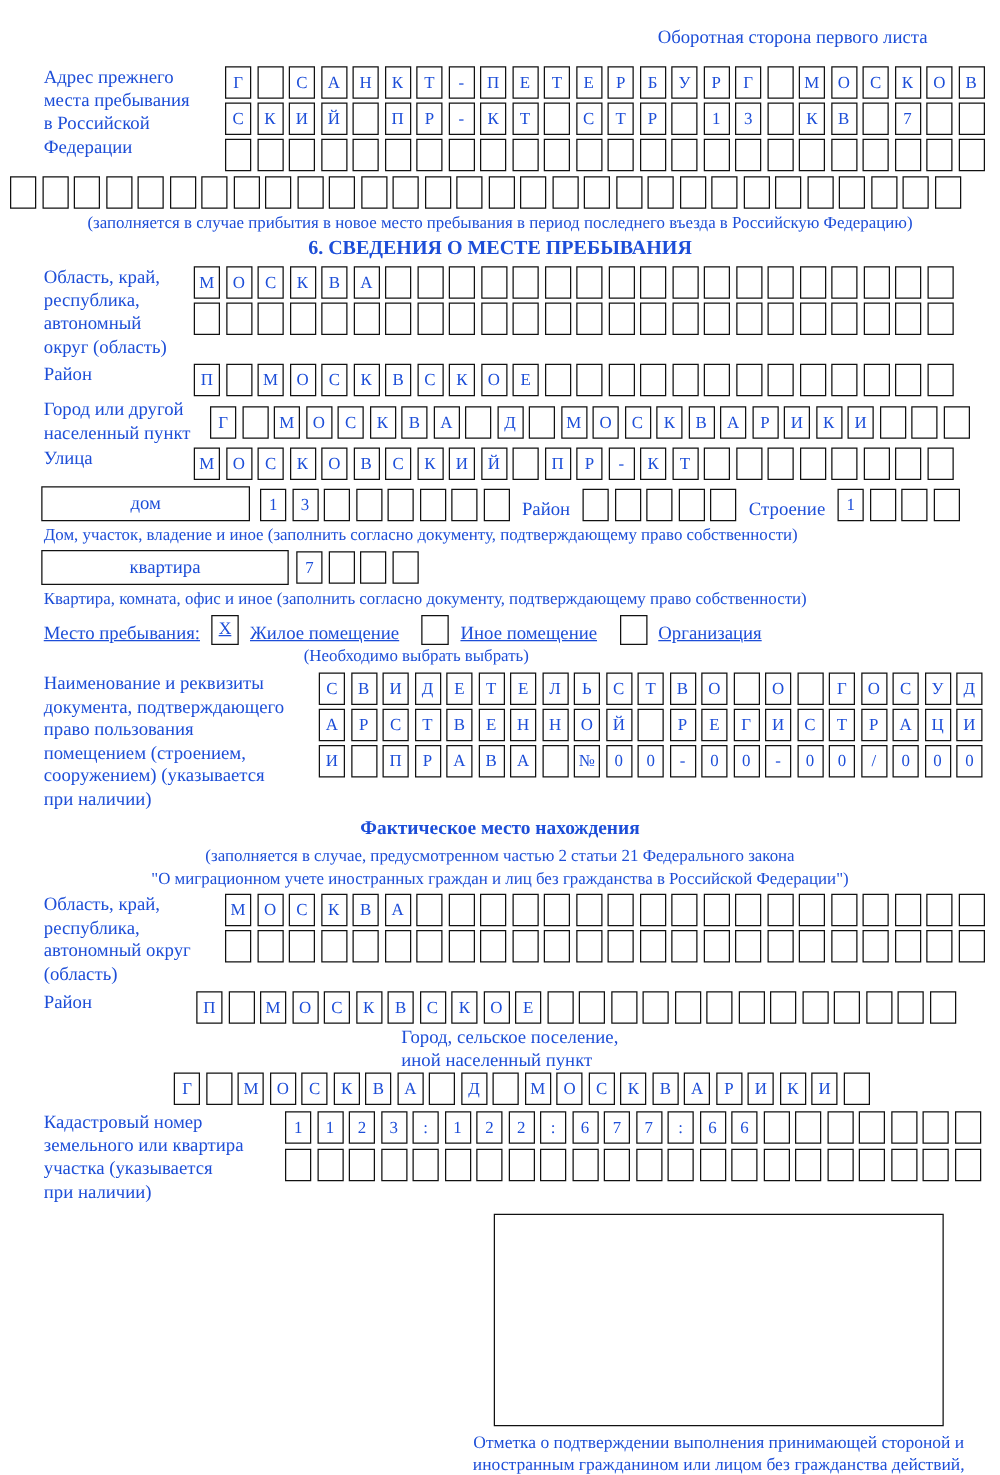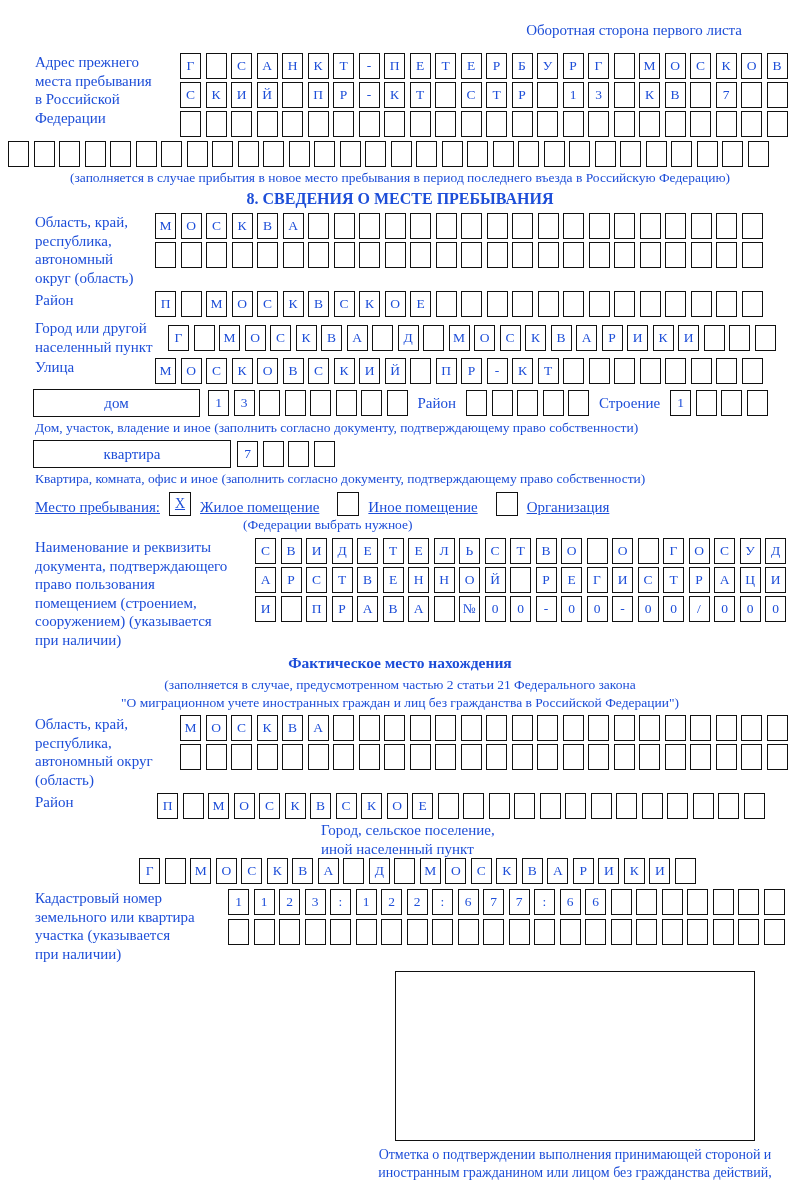--- a/index.html
+++ b/index.html
@@ -18,21 +18,21 @@
   #block-prev{margin-top:14px;}
   #block-prev .rows{margin-left:20px;}
   #row-full{margin:4px 0 0 8px;}
   #note-prev{margin-top:2px;}
   #f-oblast{margin-top:4px;min-height:74px;}
   #f-raion{margin-top:4px;}
   #f-gorod{margin-top:2px;align-items:center;}
   #f-gorod .cells{margin-left:13px;}
   #f-ulitsa{margin-top:2px;}
   .inline-row{display:flex;align-items:center;margin-left:33px;}
-  #f-dom{margin-top:5px;gap:8px;}
+  #f-dom{margin-top:5px;gap:8px;align-items:flex-end;}
   .wbox{box-sizing:border-box;border:1.7px solid #111;height:28px;display:flex;align-items:center;
         justify-content:center;font-size:15px;flex:0 0 auto;}
   #dom-box{width:167px;}
   #kv-box{width:198px;}
   .inlab{font-size:15px;margin:0 2px;flex:0 0 auto;}
   .hint{font-size:13.5px;line-height:16px;margin:3px 0 0 35px;}
   #f-kv{margin-top:4px;gap:6px;}
   #f-mesto{display:flex;align-items:flex-end;margin:5px 0 0 35px;font-size:15px;text-decoration:underline;}
   .cbox{box-sizing:border-box;width:22px;height:24px;border:1.7px solid #111;display:flex;
         align-items:center;justify-content:center;font-size:14px;margin:0 9px;flex:0 0 auto;}
@@ -170,21 +170,21 @@
       <span class="cell"></span>
       <span class="cell"></span>
       <span class="cell"></span>
       <span class="cell"></span>
       <span class="cell"></span>
       <span class="cell"></span>
       <span class="cell"></span>
     </div>
   <div class="note" id="note-prev">(заполняется в случае прибытия в новое место пребывания в период последнего въезда в Российскую Федерацию)</div>
 
-  <div class="sec-title">8. СВЕДЕНИЯ О МЕСТЕ ПРЕБЫВАНИЯ</div>
+  <div class="sec-title">6. СВЕДЕНИЯ О МЕСТЕ ПРЕБЫВАНИЯ</div>
 
   <div class="frow" id="f-oblast">
     <div class="lab w120">Область, край,
 республика,
 автономный
 округ (область)</div>
     <div class="rows">
       <div class="cells">
           <span class="cell">М</span>
           <span class="cell">О</span>
@@ -374,21 +374,21 @@
 
   <div id="f-mesto">
     <span>Место пребывания:</span>
     <span class="cbox">X</span>
     <span>Жилое помещение</span>
     <span class="cbox gap2"></span>
     <span>Иное помещение</span>
     <span class="cbox gap2"></span>
     <span>Организация</span>
   </div>
-  <div id="hint-mesto">(Федерации выбрать нужное)</div>
+  <div id="hint-mesto">(Необходимо выбрать выбрать)</div>
 
   <div class="frow" id="f-doc">
     <div class="lab w220">Наименование и реквизиты
 документа, подтверждающего
 право пользования
 помещением (строением,
 сооружением) (указывается
 при наличии)</div>
     <div class="rows">
       <div class="cells">

